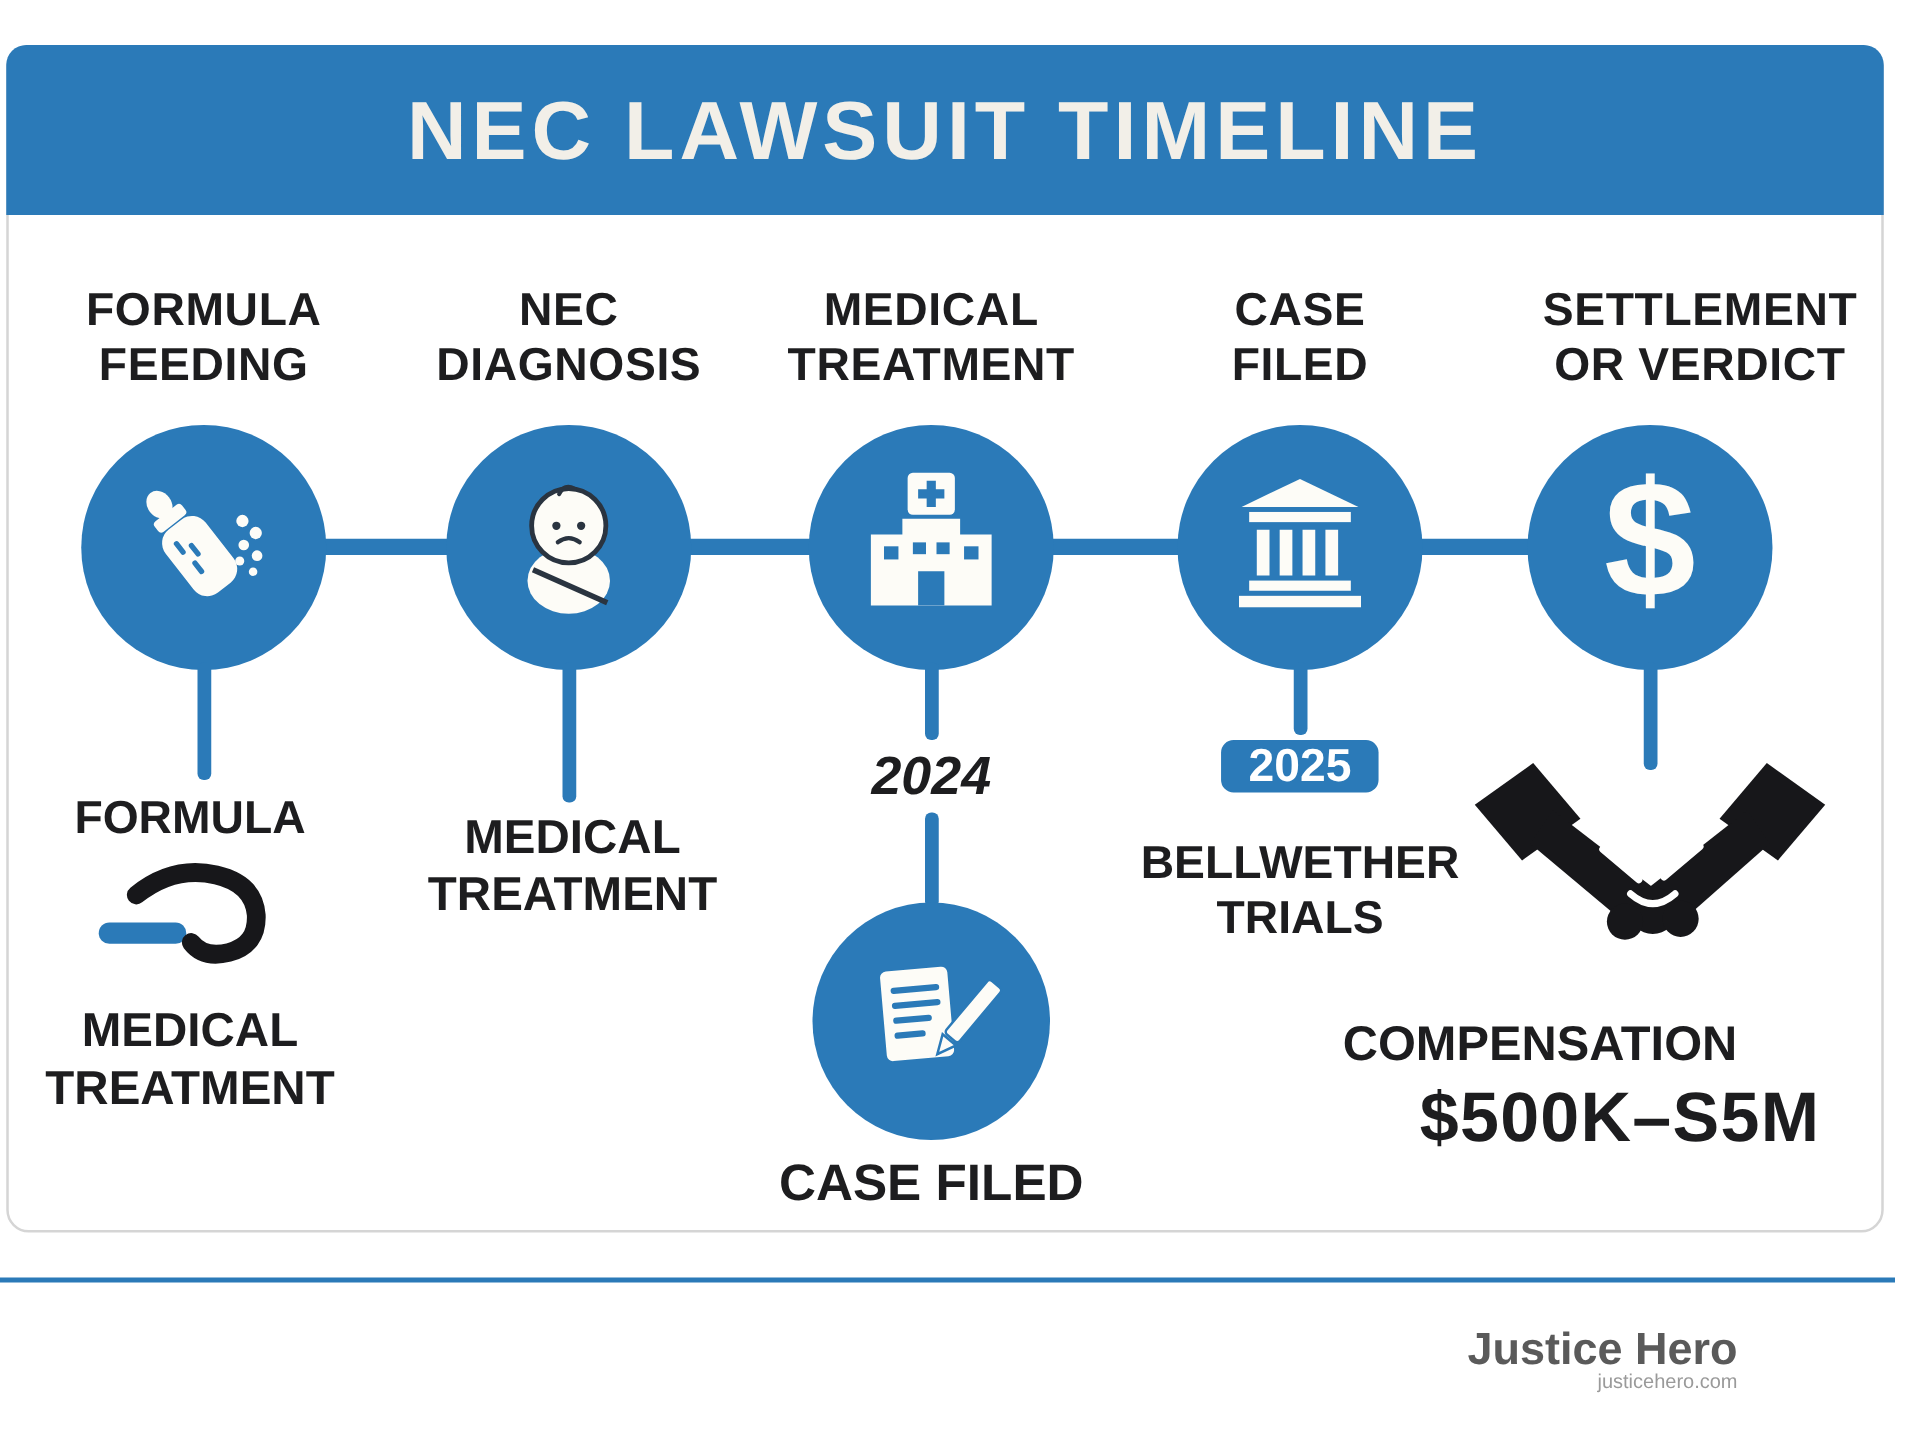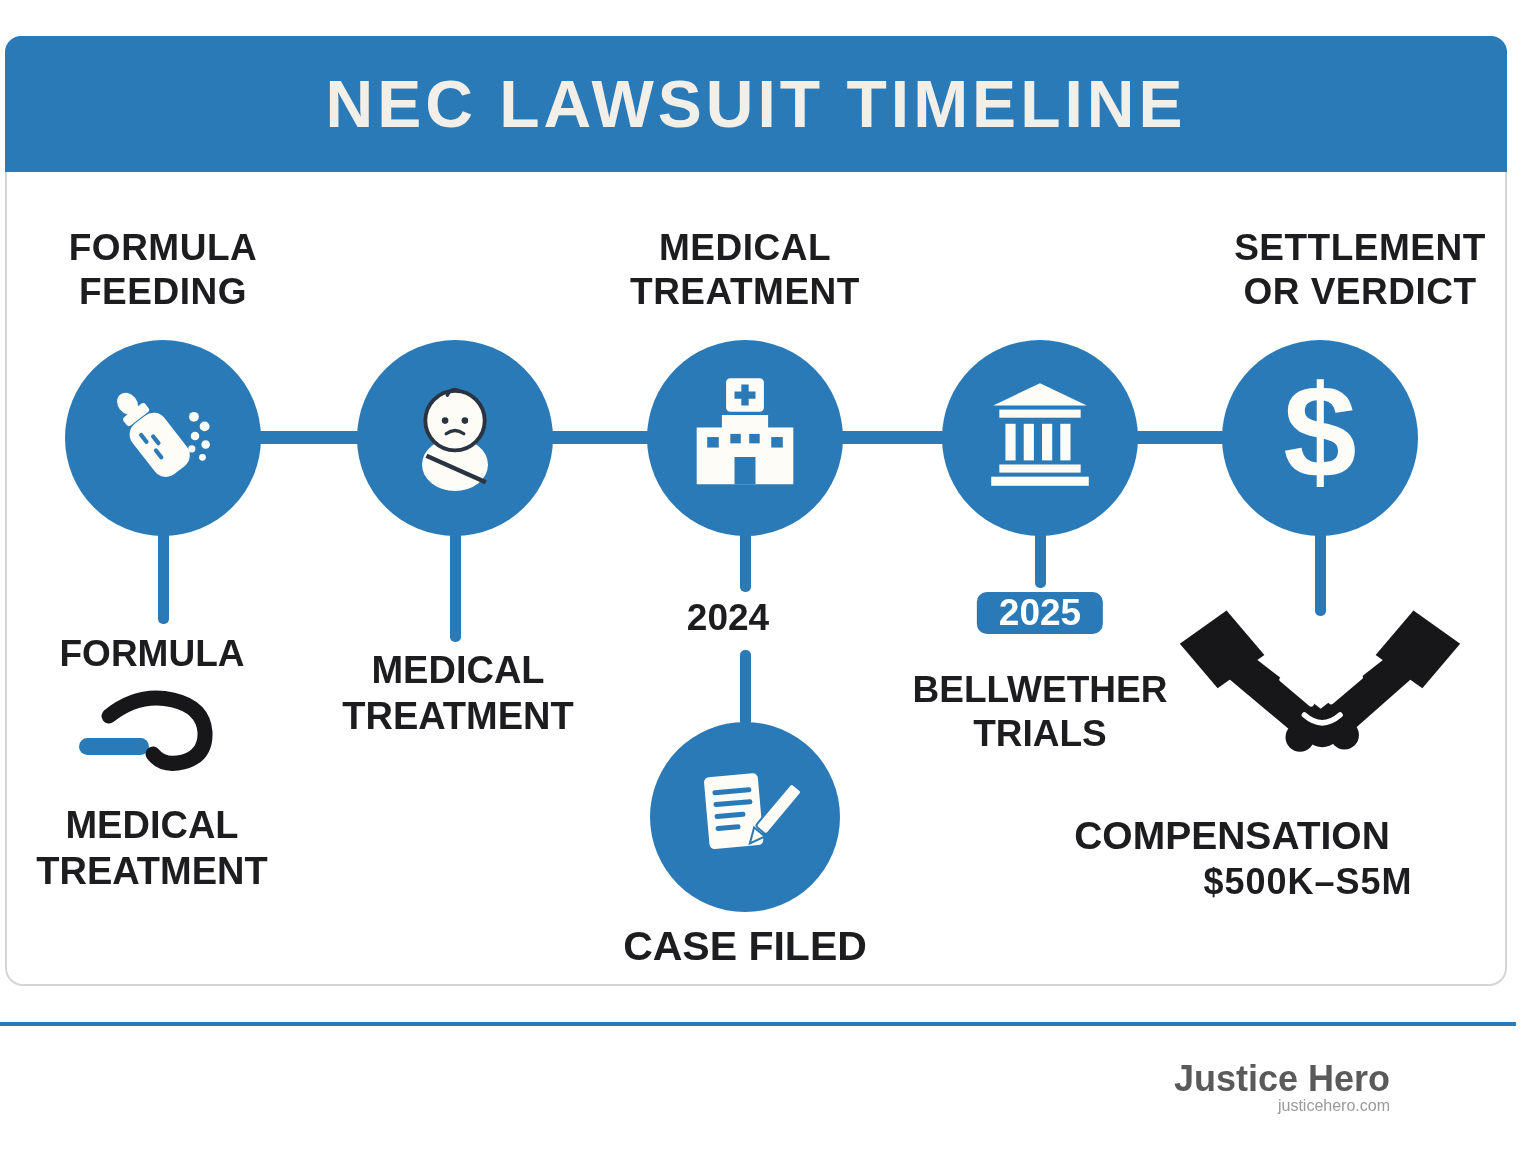--- a/index.html
+++ b/index.html
@@ -50,22 +50,26 @@
   <div class="card"></div>
 
   <div class="header">
     <div class="title">NEC LAWSUIT TIMELINE</div>
   </div>
 
   <div class="track"></div>
 
   <div class="step-label" style="left:163px;">FORMULA
 FEEDING</div>
+  <div class="step-label" style="left:455px;">NEC
+DIAGNOSIS</div>
   <div class="step-label" style="left:745px;">MEDICAL
 TREATMENT</div>
+  <div class="step-label" style="left:1040px;">CASE
+FILED</div>
   <div class="step-label" style="left:1360px;">SETTLEMENT
 OR VERDICT</div>
 
   <div class="node" style="left:163px;">
     <span>
       <svg viewBox="0 0 120 120" width="128" height="128">
         <g transform="rotate(-38 52 62)">
           <ellipse cx="52" cy="21" rx="9" ry="11" fill="#fdfcf7"></ellipse>
           <rect x="39" y="29" width="26" height="10" rx="3" fill="#fdfcf7"></rect>
           <rect x="33" y="40" width="38" height="60" rx="13" fill="#fdfcf7"></rect>
@@ -148,21 +152,21 @@
       <rect x="4" y="52" width="70" height="17" rx="8.5" fill="#2b7ab8"></rect>
       <path d="M34 30 Q64 6 98 14 Q128 21 130 46 Q131 70 108 76 Q88 81 78 68" fill="none" stroke="#17171a" stroke-width="15" stroke-linecap="round"></path>
     </svg>
   </div>
   <div class="sub" style="left:152px; top:803px; font-size:38px;">MEDICAL
 TREATMENT</div>
 
   <div class="sub" style="left:458px; top:648px; font-size:38px;">MEDICAL
 TREATMENT</div>
 
-  <div class="sub" style="left:728px; top:596px; font-size:37px;">2024</div>
+  <div class="sub" style="left:745px; top:596px; font-size:43px;font-style:italic;">2024</div>
   <div class="node" style="left:745px; top:722px; width:190px; height:190px; margin-left:-95px;">
     <span>
       <svg viewBox="0 0 120 120" width="120" height="120">
         <g transform="rotate(-5 50 60)">
           <rect x="22" y="20" width="54" height="72" rx="5" fill="#fdfcf7"></rect>
           <g stroke="#2b7ab8" stroke-width="5" stroke-linecap="round">
             <line x1="32" y1="36" x2="66" y2="36"></line>
             <line x1="32" y1="48" x2="66" y2="48"></line>
             <line x1="32" y1="60" x2="58" y2="60"></line>
             <line x1="32" y1="72" x2="52" y2="72"></line>
@@ -193,19 +197,19 @@
         <circle cx="152" cy="116" r="13"></circle>
       </g>
       <g stroke="#ffffff" stroke-width="5" fill="none" stroke-linecap="round">
         <path d="M96 66 L122 88"></path>
         <path d="M166 64 L140 86"></path>
         <path d="M116 98 q16 14 32 0"></path>
       </g>
     </svg>
   </div>
   <div class="sub" style="left:1232px; top:813px; font-size:39px; white-space:nowrap;">COMPENSATION</div>
-  <div class="sub" style="left:1296px; top:860px; font-size:36px; letter-spacing:1px; white-space:nowrap;margin-left:12px;">$500K–S5M</div>
+  <div class="sub" style="left:1296px; top:860px; font-size:56px; letter-spacing:1px; white-space:nowrap;">$500K–S5M</div>
 
   <div class="divider"></div>
   <div class="brand">Justice Hero</div>
   <div class="site">justicehero.com</div>
 
 </div>
 
 </body></html>

